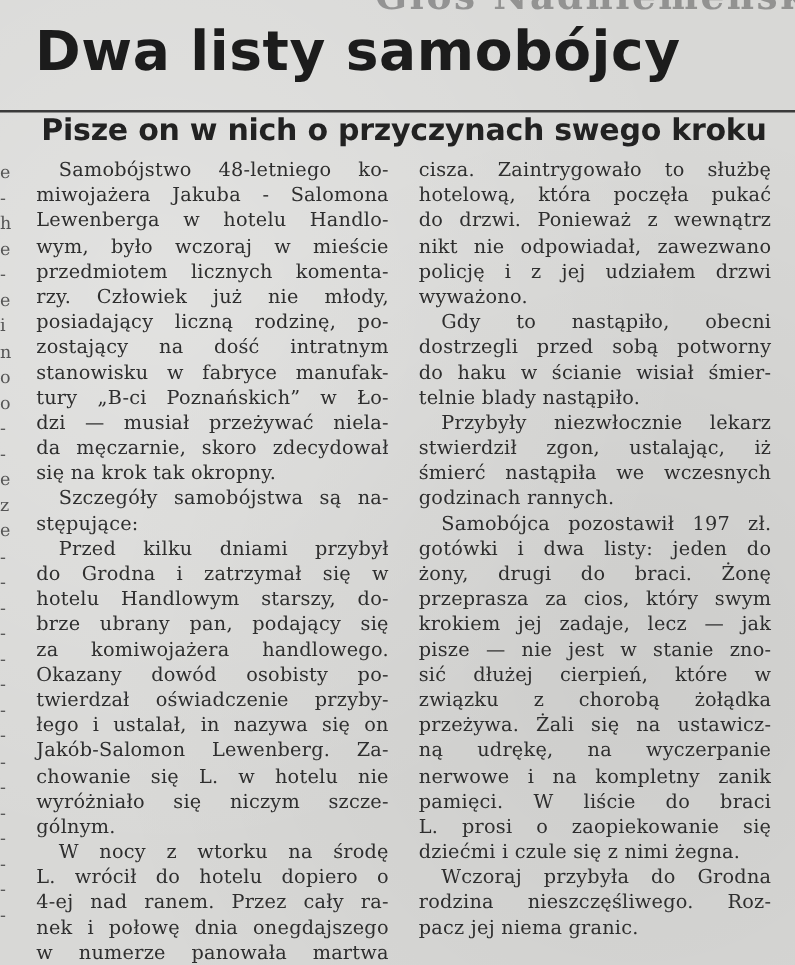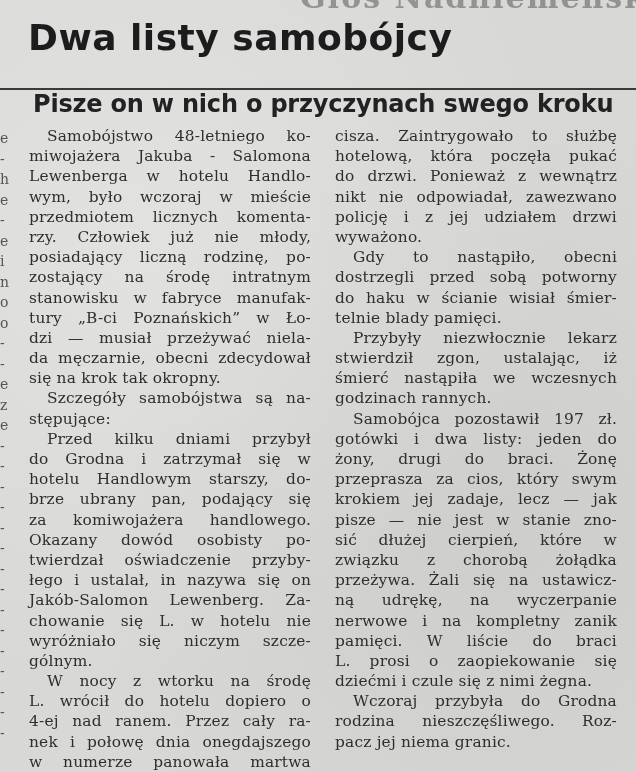--- a/index.html
+++ b/index.html
@@ -17,21 +17,21 @@
       #d8d8d6;
   }
   .masthead {
     position: absolute; left: 300px; top: -20px; width: 400px; height: 30px;
     font-family: "DejaVu Serif", serif; font-weight: bold; font-size: 30px;
     color: #5a5a5a; letter-spacing: 2px; white-space: nowrap; opacity: 0.55;
   }
   .headline {
     position: absolute; left: 28px; top: 20px;
     font-family: "DejaVu Sans", sans-serif; font-weight: bold;
-    font-size: 36px; letter-spacing: 0.5px; color: #1c1c1c;
+    font-size: 44px; letter-spacing: 0.5px; color: #1c1c1c;
     white-space: nowrap; line-height: 1;
   }
   .rule {
     position: absolute; left: 0; top: 88px; width: 636px; height: 2px;
     background: #3a3a3a;
   }
   .subhead {
     position: absolute; left: 33px; top: 91px;
     font-family: "DejaVu Sans", sans-serif; font-weight: bold;
     font-size: 24px; color: #222; white-space: nowrap; line-height: 1.1;
@@ -96,25 +96,25 @@
     </div>
 
   <div class="col left" id="col-left">
       <div class="line indent">Samobójstwo 48-letniego ko-</div>
       <div class="line">miwojażera Jakuba - Salomona</div>
       <div class="line">Lewenberga w hotelu Handlo-</div>
       <div class="line">wym, było wczoraj w mieście</div>
       <div class="line">przedmiotem licznych komenta-</div>
       <div class="line">rzy. Człowiek już nie młody,</div>
       <div class="line">posiadający liczną rodzinę, po-</div>
-      <div class="line">zostający na środę intratnym</div>
+      <div class="line">zostający na dość intratnym</div>
       <div class="line">stanowisku w fabryce manufak-</div>
       <div class="line">tury „B-ci Poznańskich” w Ło-</div>
       <div class="line">dzi — musiał przeżywać niela-</div>
-      <div class="line">da męczarnie, obecni zdecydował</div>
+      <div class="line">da męczarnie, skoro zdecydował</div>
       <div class="line last">się na krok tak okropny.</div>
       <div class="line indent">Szczegóły samobójstwa są na-</div>
       <div class="line last">stępujące:</div>
       <div class="line indent">Przed kilku dniami przybył</div>
       <div class="line">do Grodna i zatrzymał się w</div>
       <div class="line">hotelu Handlowym starszy, do-</div>
       <div class="line">brze ubrany pan, podający się</div>
       <div class="line">za komiwojażera handlowego.</div>
       <div class="line">Okazany dowód osobisty po-</div>
       <div class="line">twierdzał oświadczenie przyby-</div>
@@ -132,21 +132,21 @@
   <div class="col right" id="col-right">
       <div class="line">cisza. Zaintrygowało to służbę</div>
       <div class="line">hotelową, która poczęła pukać</div>
       <div class="line">do drzwi. Ponieważ z wewnątrz</div>
       <div class="line">nikt nie odpowiadał, zawezwano</div>
       <div class="line">policję i z jej udziałem drzwi</div>
       <div class="line last">wyważono.</div>
       <div class="line indent">Gdy to nastąpiło, obecni</div>
       <div class="line">dostrzegli przed sobą potworny</div>
       <div class="line">do haku w ścianie wisiał śmier-</div>
-      <div class="line last">telnie blady pamięci.</div>
+      <div class="line last">telnie blady nastąpiło.</div>
       <div class="line indent">Przybyły niezwłocznie lekarz</div>
       <div class="line">stwierdził zgon, ustalając, iż</div>
       <div class="line">śmierć nastąpiła we wczesnych</div>
       <div class="line last">godzinach rannych.</div>
       <div class="line indent">Samobójca pozostawił 197 zł.</div>
       <div class="line">gotówki i dwa listy: jeden do</div>
       <div class="line">żony, drugi do braci. Żonę</div>
       <div class="line">przeprasza za cios, który swym</div>
       <div class="line">krokiem jej zadaje, lecz — jak</div>
       <div class="line">pisze — nie jest w stanie zno-</div>

